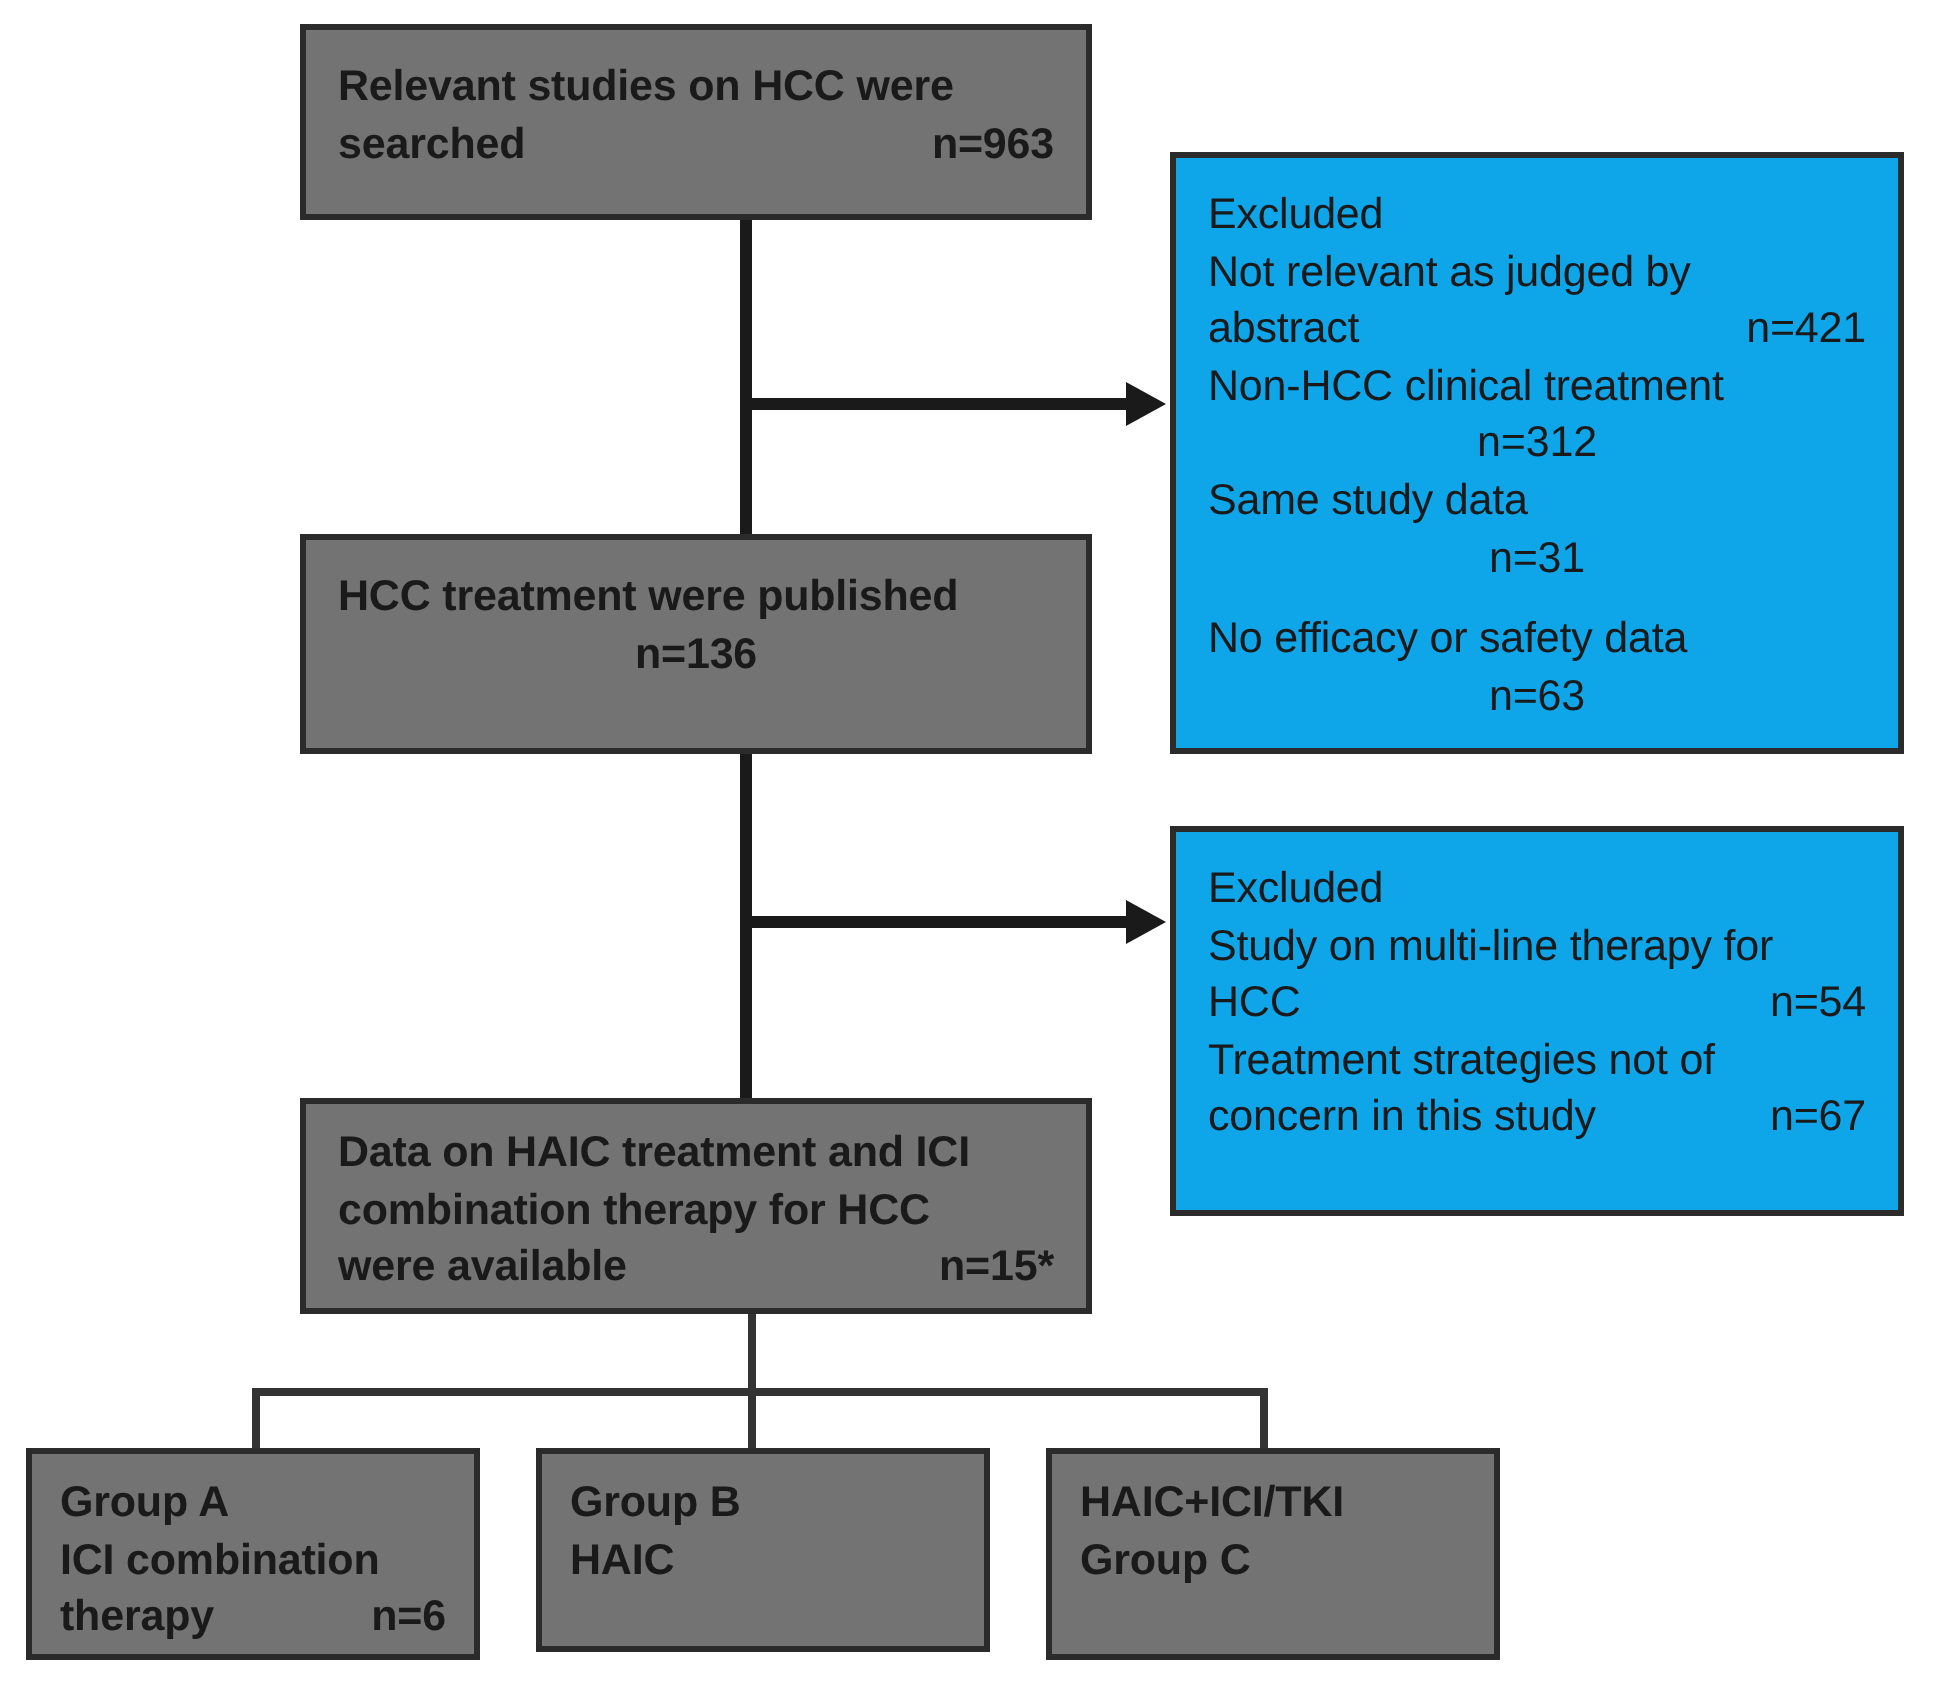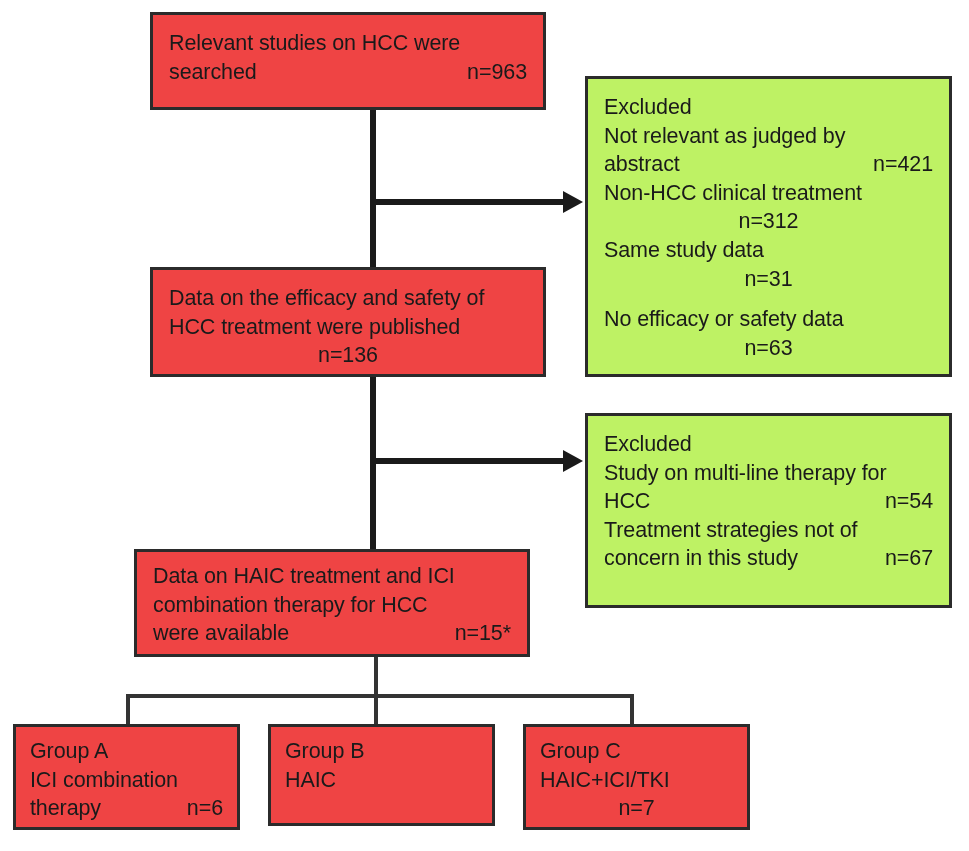--- a/index.html
+++ b/index.html
@@ -21,24 +21,25 @@
     position: absolute;
     box-sizing: border-box;
     border: 3px solid #2b2b2b;
     padding: 14px 16px 12px 16px;
     font-size: 21.5px;
     line-height: 1.33;
     color: #1a1a1a;
     letter-spacing: -0.1px;
   }
   .box.shaded {
-    background: #ef4444;
+    background: #737373;
+    font-weight: bold;
   }
   .box.plain {
-    background: #bef264;
+    background: #0ea5e9;
   }
 
   .line {
     display: block;
     white-space: nowrap;
     position: relative;
     min-height: 1.33em;
   }
   .line .count {
     position: absolute;
@@ -109,40 +110,39 @@
     <span class="line">Non-HCC clinical treatment</span>
     <span class="line rightonly">n=312</span>
     <span class="line">Same study data</span>
     <span class="line rightonly">n=31</span>
     <span class="line spacer"></span>
     <span class="line">No efficacy or safety data</span>
     <span class="line rightonly">n=63</span>
   </div>
 
   <div class="box shaded" style="left:150px; top:267px; width:396px; height:110px;">
-    <span class="line">Data on the efficacy and safety of</span>
     <span class="line">HCC treatment were published</span>
     <span class="line rightonly">n=136</span>
   </div>
 
   <div class="box plain" style="left:585px; top:413px; width:367px; height:195px;">
     <span class="line">Excluded</span>
     <span class="line">Study on multi-line therapy for</span>
     <span class="line">
       <span>HCC</span>
       <span class="count">n=54</span>
     </span>
     <span class="line">Treatment strategies not of</span>
     <span class="line">
       <span>concern in this study</span>
       <span class="count">n=67</span>
     </span>
   </div>
 
-  <div class="box shaded" style="left:134px; top:549px; width:396px; height:108px; padding-top:10px;">
+  <div class="box shaded" style="left:150px; top:549px; width:396px; height:108px; padding-top:10px;">
     <span class="line">Data on HAIC treatment and ICI</span>
     <span class="line">combination therapy for HCC</span>
     <span class="line">
       <span>were available</span>
       <span class="count">n=15*</span>
     </span>
   </div>
 
   <div class="box shaded" style="left:13px; top:724px; width:227px; height:106px; padding:10px 14px;">
     <span class="line">Group A</span>
@@ -152,18 +152,17 @@
       <span class="count">n=6</span>
     </span>
   </div>
 
   <div class="box shaded" style="left:268px; top:724px; width:227px; height:102px; padding:10px 14px;">
     <span class="line">Group B</span>
     <span class="line">HAIC</span>
   </div>
 
   <div class="box shaded" style="left:523px; top:724px; width:227px; height:106px; padding:10px 14px;">
+    <span class="line">HAIC+ICI/TKI</span>
     <span class="line">Group C</span>
-    <span class="line">HAIC+ICI/TKI</span>
-    <span class="line rightonly">n=7</span>
   </div>
 
 </div>
 
 </body></html>

